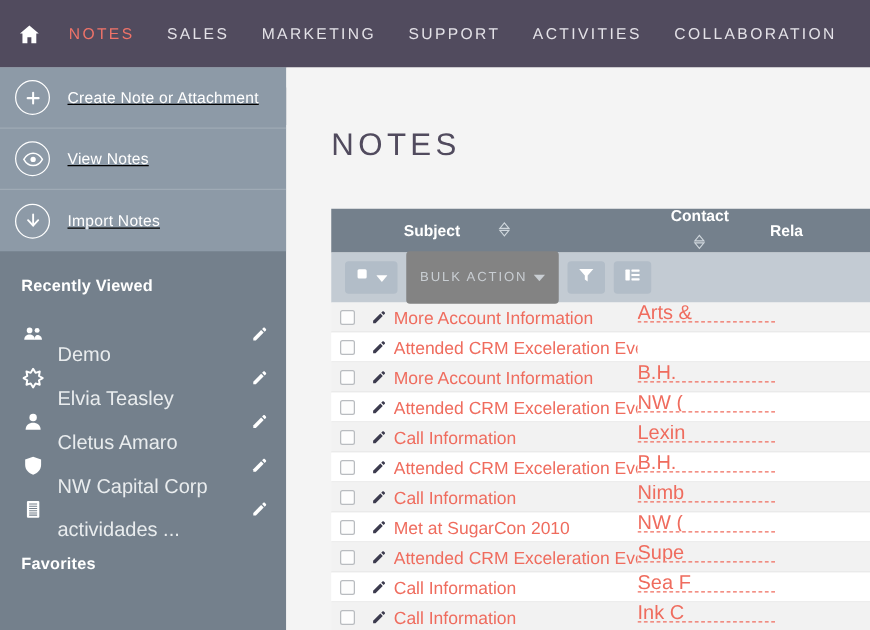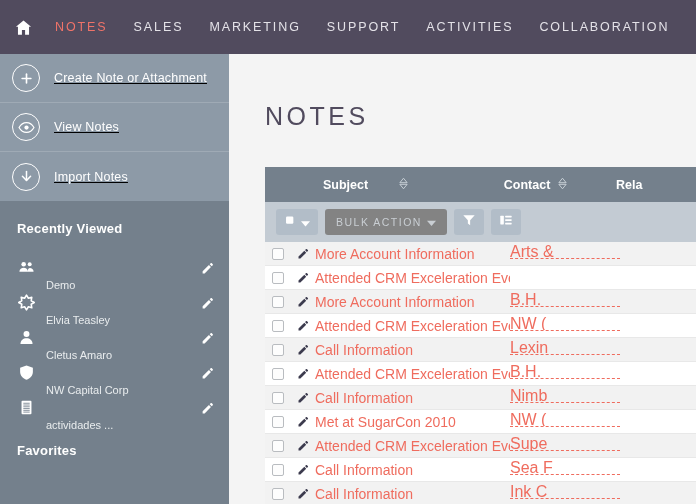--- a/index.html
+++ b/index.html
@@ -108,21 +108,21 @@
     padding: 0 14px 0 17px;
   }
   .rv-icon {
     width: 18px; height: 18px;
     flex: 0 0 auto;
     margin-right: 11px;
     display: flex; align-items: center; justify-content: center;
   }
   .rv-label {
     color: #e9ecee;
-    font-size: 11px;
+    font-size: 16px;
     flex: 1 1 auto;
     white-space: nowrap;
     overflow: hidden;
     margin-top: 34px;
   }
   .rv-edit { width: 14px; height: 14px; flex: 0 0 auto; }
 
   
   .collapse-btn {
     position: absolute;
@@ -159,21 +159,21 @@
     height: 35px;
     background: #74808c;
     display: flex;
     align-items: center;
     color: #fff;
     font-size: 12.5px;
     font-weight: bold;
   }
   .th { display: flex; align-items: center; gap: 7px; }
   .th-subject { width: 245px; padding-left: 58px; gap: 30px; }
-  .th-contact { width: 116px; }
+  .th-contact { width: 116px; flex-direction: column; }
   .th-related { width: 120px; }
 
   .toolbar {
     height: 40px;
     background: #c3cbd3;
     display: flex;
     align-items: center;
     padding-left: 11px;
     gap: 7px;
   }
@@ -186,21 +186,21 @@
     justify-content: center;
     gap: 4px;
     padding: 0 8px;
   }
   .tb-bulk {
     background: #838383;
     color: #c9ced3;
     font-size: 10.5px;
     letter-spacing: 1.5px;
     padding: 0 11px;
-    height: 26px;
+    height: 42px;
     border-radius: 3px;
     display: flex;
     align-items: center;
     gap: 5px;
   }
 
   .row {
     height: 24px;
     display: flex;
     align-items: center;

